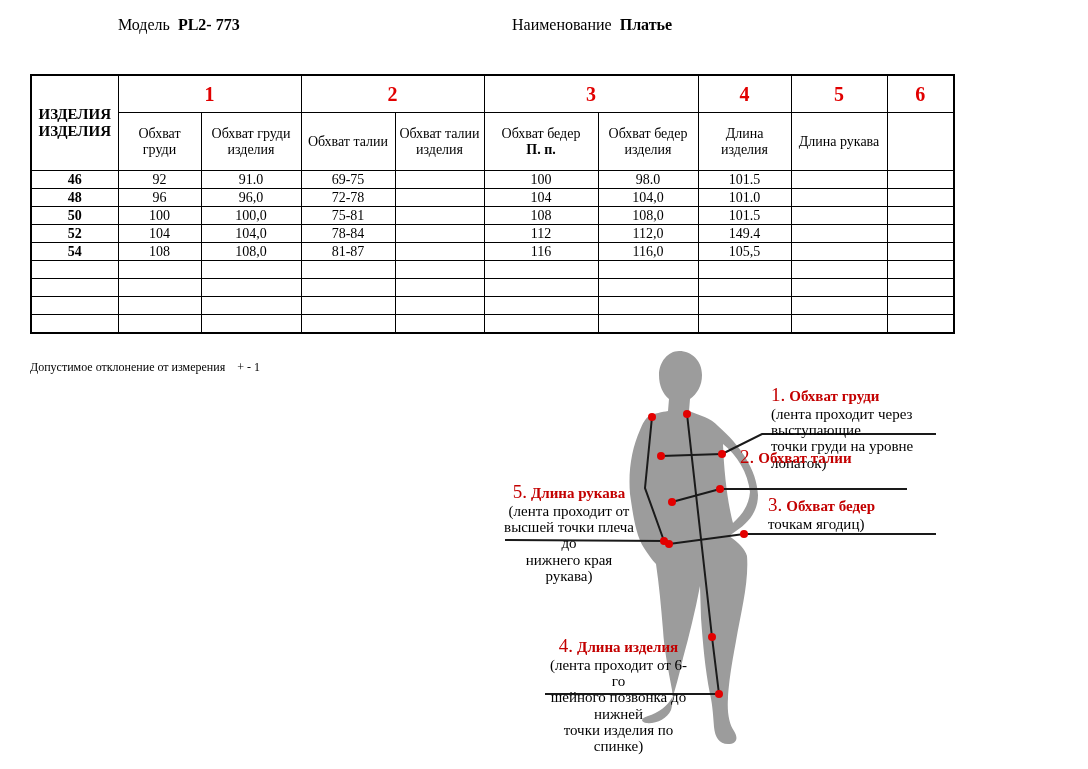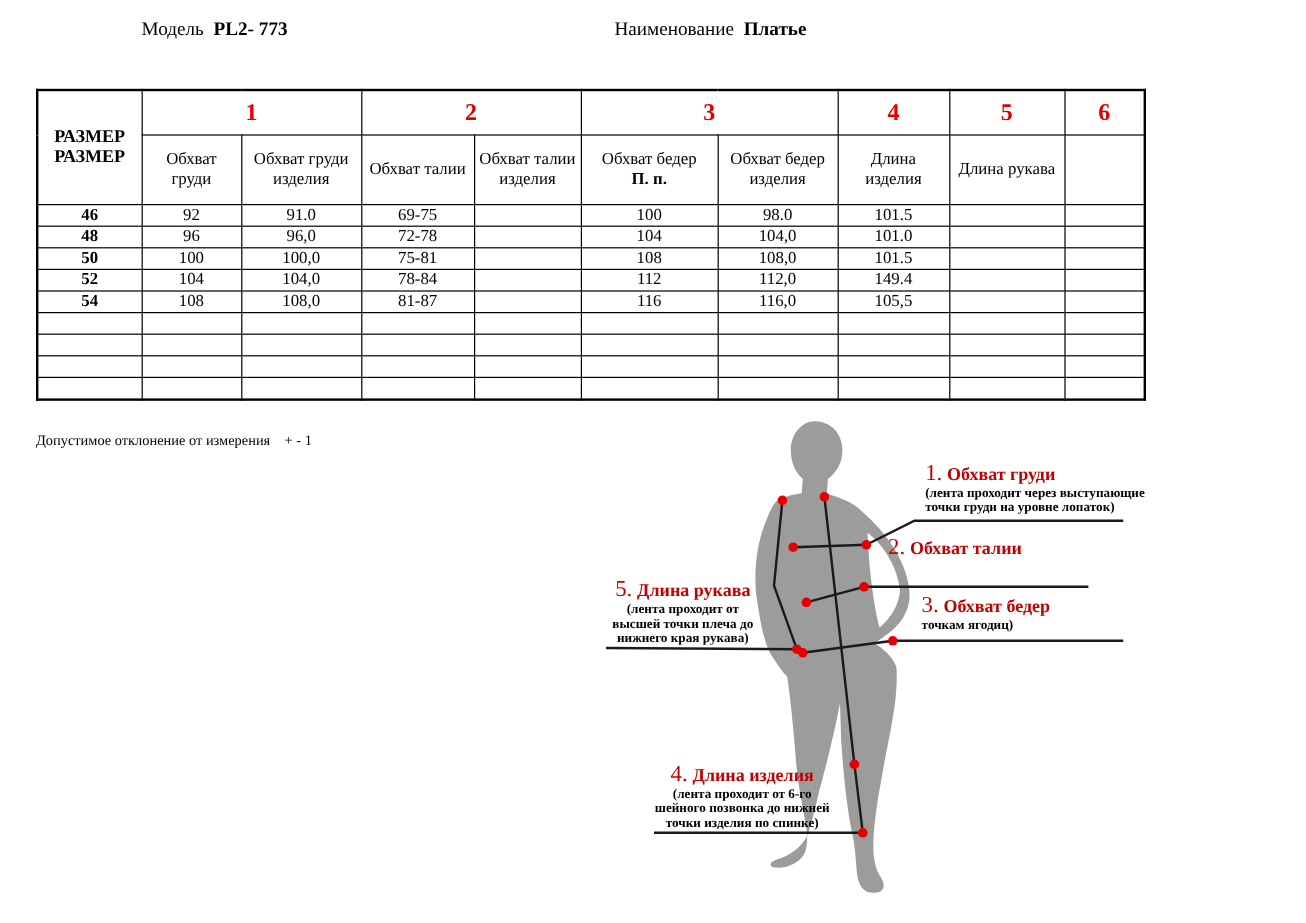--- a/index.html
+++ b/index.html
@@ -46,21 +46,21 @@
 
   
   .tolerance{position:absolute;left:30px;top:360px;font-size:12px;white-space:pre;}
 
   
   .diagram-svg{position:absolute;left:0;top:0;width:1088px;height:769px;}
   .ann{position:absolute;line-height:1.0;}
   .ann-title{color:var(--accent-red,#c30000);white-space:nowrap;}
   .ann-num{font-size:19px;font-weight:normal;}
   .ann-name{font-size:15px;font-weight:bold;}
-  .ann-desc{margin-top:2px;font-size:11px;font-weight:bold;line-height:1.08;}
+  .ann-desc{margin-top:2px;font-size:15px;font-weight:normal;line-height:1.08;}
   .ann-desc span{display:block;}
   .ann-right{text-align:center;}
 </style>
 </head>
 <body>
 
 <div class="page">
 
   <div class="doc-head" id="model-line"><span>Модель  </span><b>PL2- 773</b></div>
   <div class="doc-head" id="name-line"><span>Наименование  </span><b>Платье</b></div>
@@ -73,21 +73,21 @@
       <col style="width:94px">
         <col style="width:89px">
         <col style="width:114px">
       <col style="width:100px">
         <col style="width:93px">
         <col style="width:96px">
       <col style="width:67px">
     </colgroup>
     <thead>
       <tr class="group-row">
-        <th rowspan="2" class="corner">РАЗМЕР РАЗМЕР</th>
+        <th rowspan="2" class="corner">ИЗДЕЛИЯ ИЗДЕЛИЯ</th>
         <th colspan="2" class="gnum">1</th>
         <th colspan="2" class="gnum">2</th>
         <th colspan="2" class="gnum">3</th>
         <th class="gnum">4</th>
         <th class="gnum">5</th>
         <th class="gnum">6</th>
       </tr>
       <tr class="sub-row">
         <th><span>Обхват груди</span><b></b></th>
         <th><span>Обхват груди изделия</span><b></b></th>

